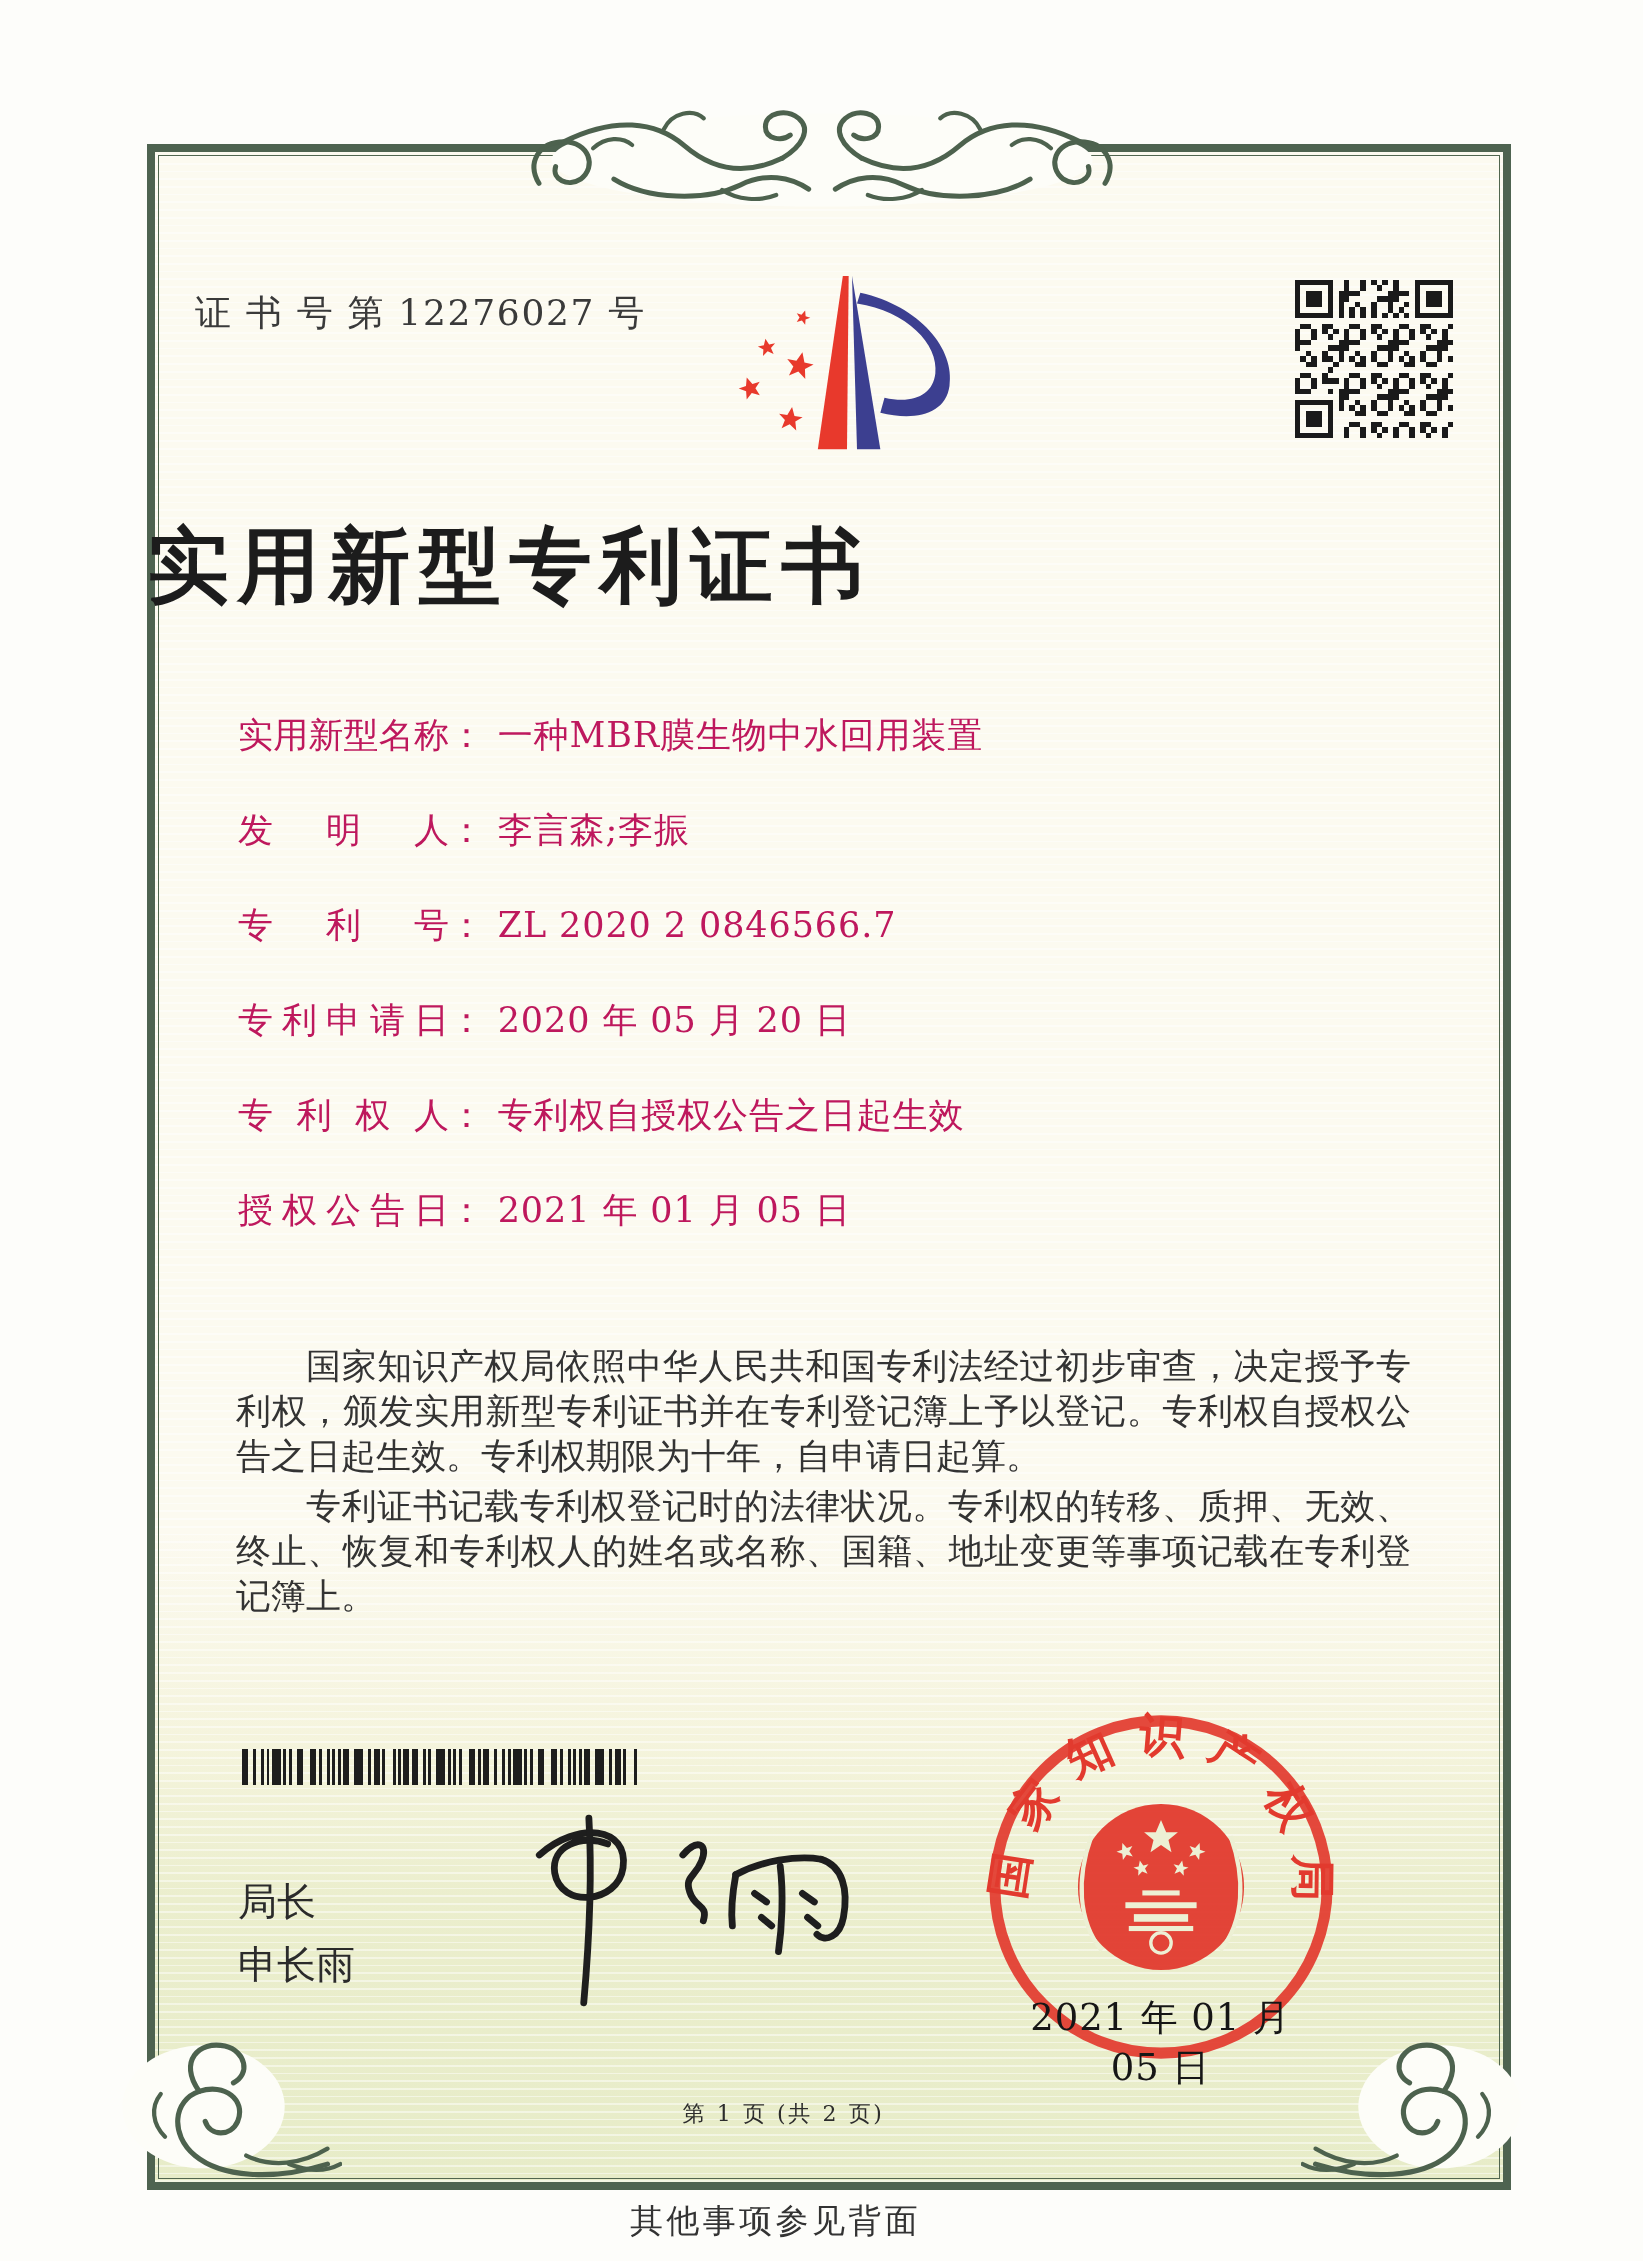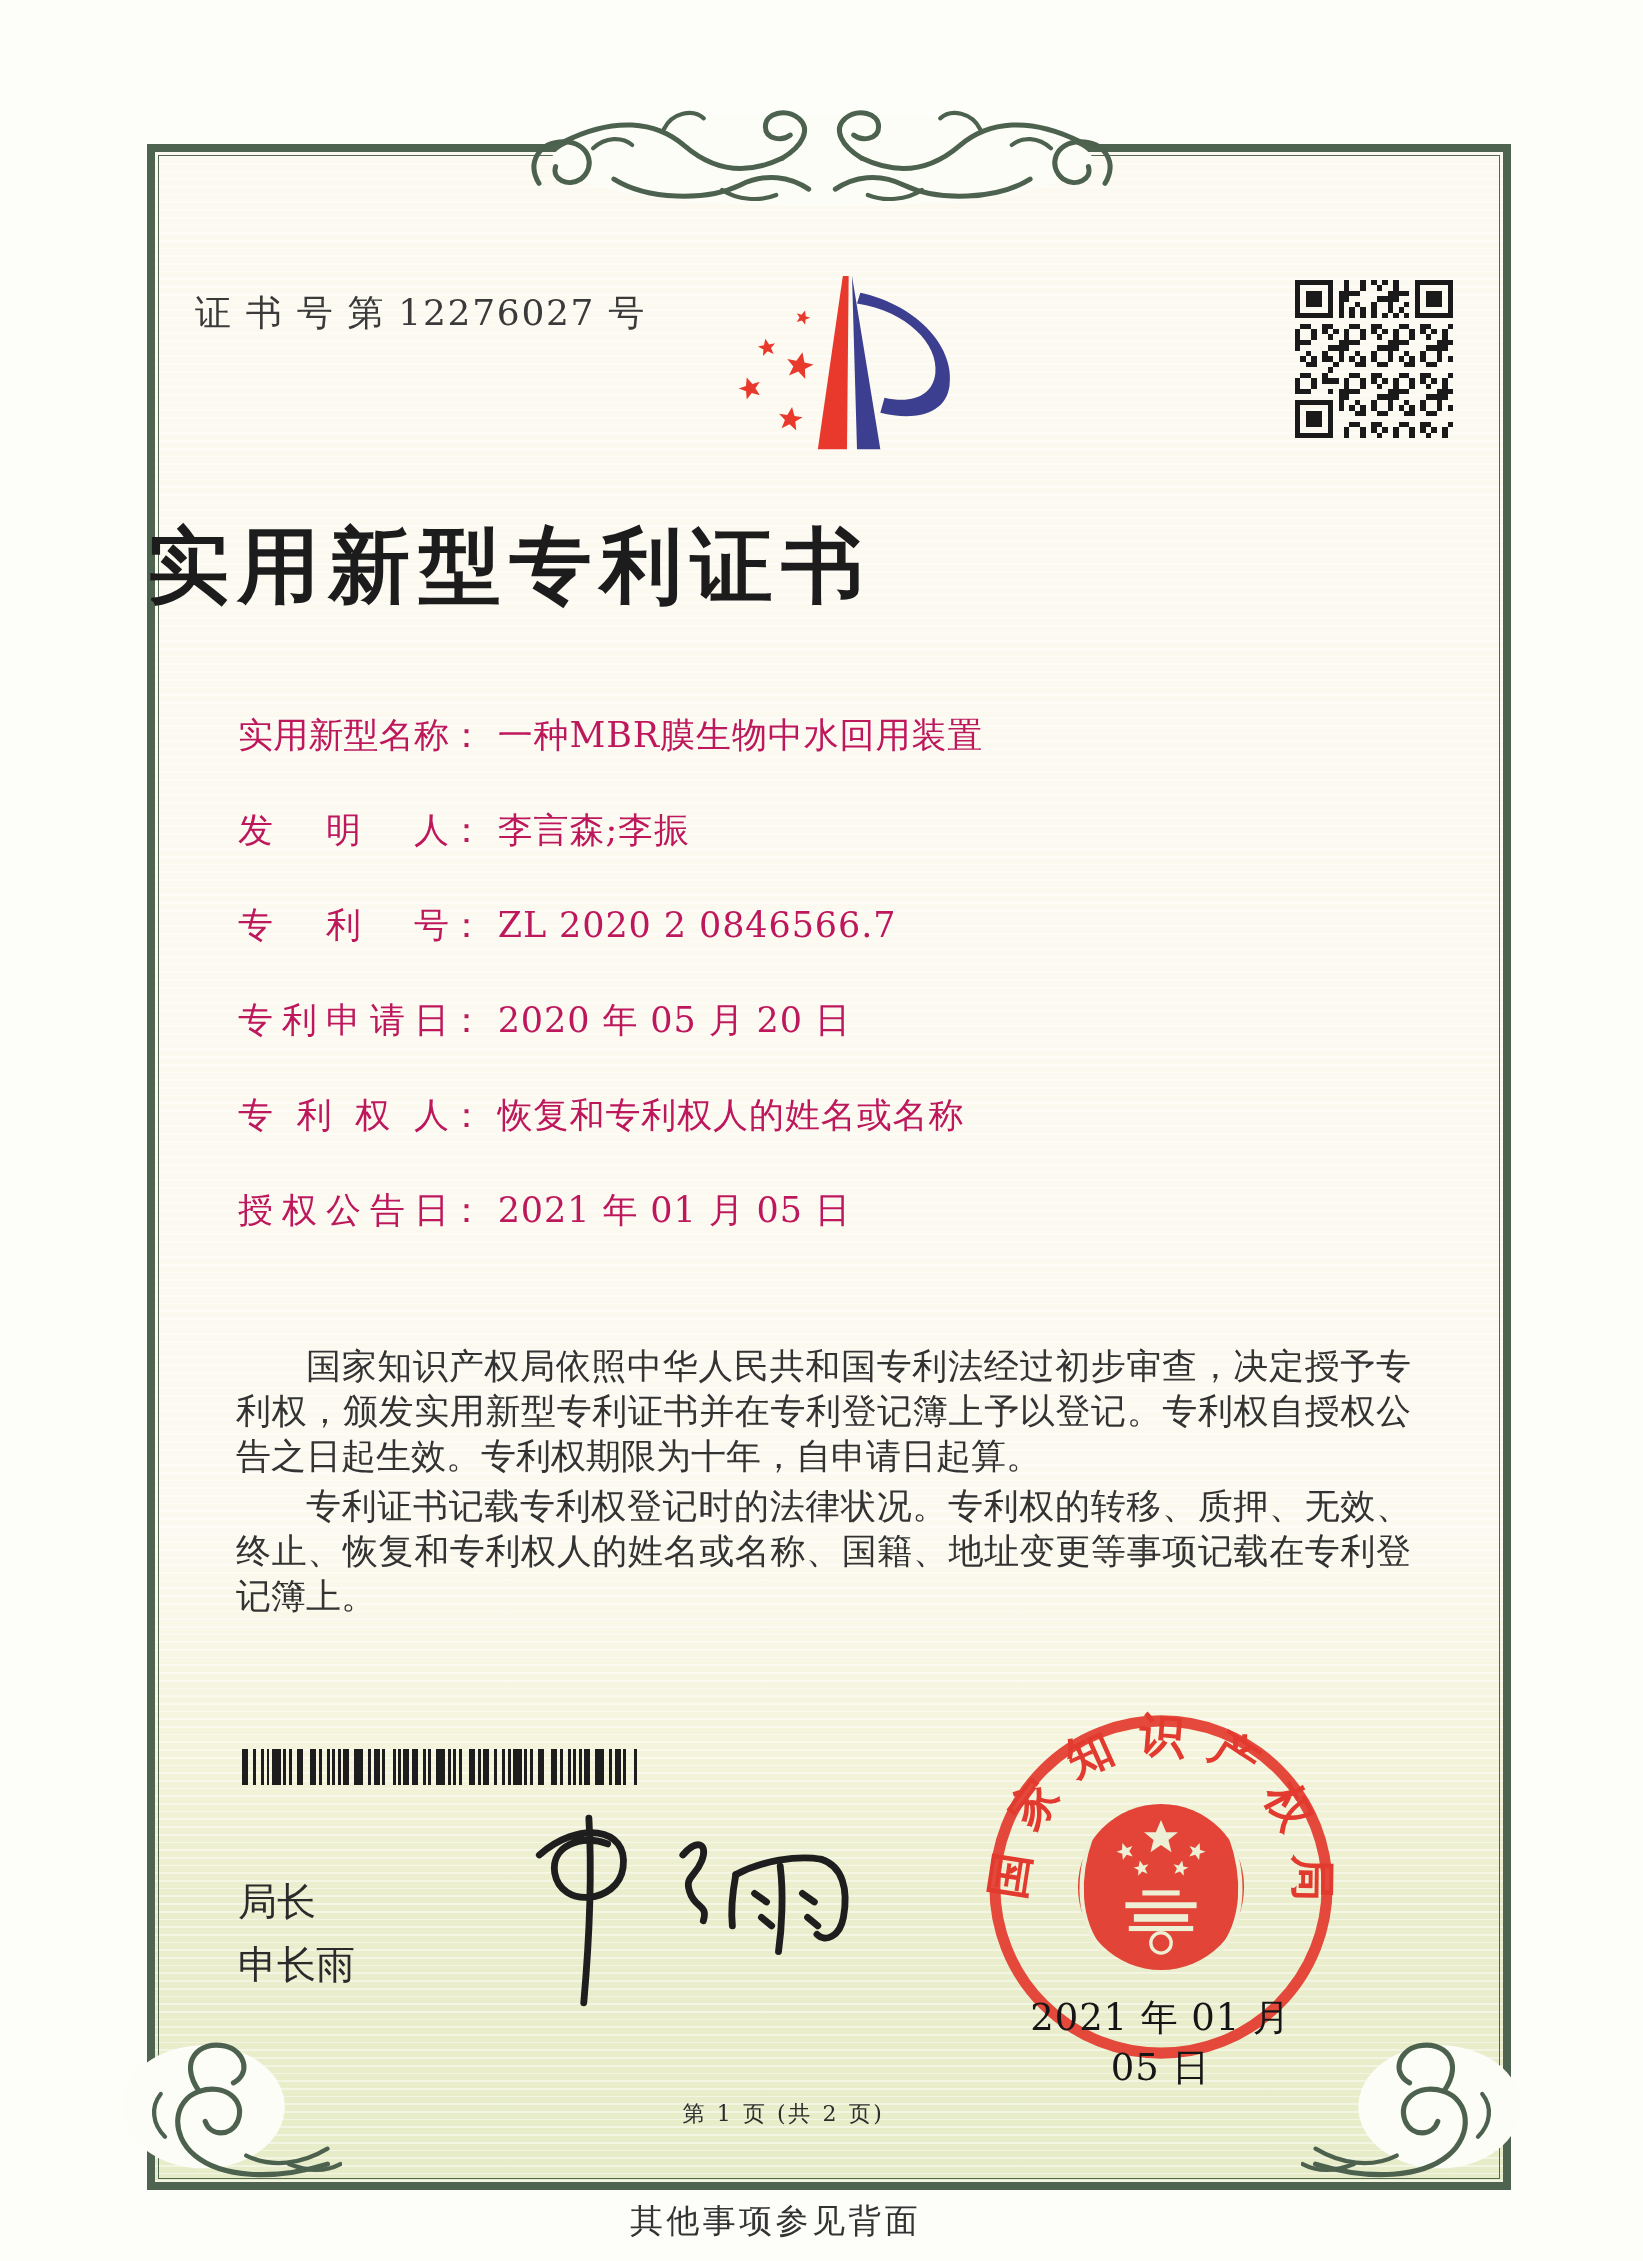--- a/index.html
+++ b/index.html
@@ -474,21 +474,21 @@
     <div class="frow">
       <span class="lbl">发明人</span><span class="colon">：</span><span class="val">李言森;李振</span>
     </div>
     <div class="frow">
       <span class="lbl">专利号</span><span class="colon">：</span><span class="val">ZL 2020 2 0846566.7</span>
     </div>
     <div class="frow">
       <span class="lbl">专利申请日</span><span class="colon">：</span><span class="val">2020 年 05 月 20 日</span>
     </div>
     <div class="frow">
-      <span class="lbl">专利权人</span><span class="colon">：</span><span class="val">恢复和专利权人的姓名或名称</span>
+      <span class="lbl">专利权人</span><span class="colon">：</span><span class="val">专利权自授权公告之日起生效</span>
     </div>
     <div class="frow">
       <span class="lbl">授权公告日</span><span class="colon">：</span><span class="val">2021 年 01 月 05 日</span>
     </div>
   </div>
 
   <div class="bodytext">
     <p>国家知识产权局依照中华人民共和国专利法经过初步审查，决定授予专利权，颁发实用新型专利证书并在专利登记簿上予以登记。专利权自授权公告之日起生效。专利权期限为十年，自申请日起算。</p>
     <p>专利证书记载专利权登记时的法律状况。专利权的转移、质押、无效、终止、恢复和专利权人的姓名或名称、国籍、地址变更等事项记载在专利登记簿上。</p>
   </div>

